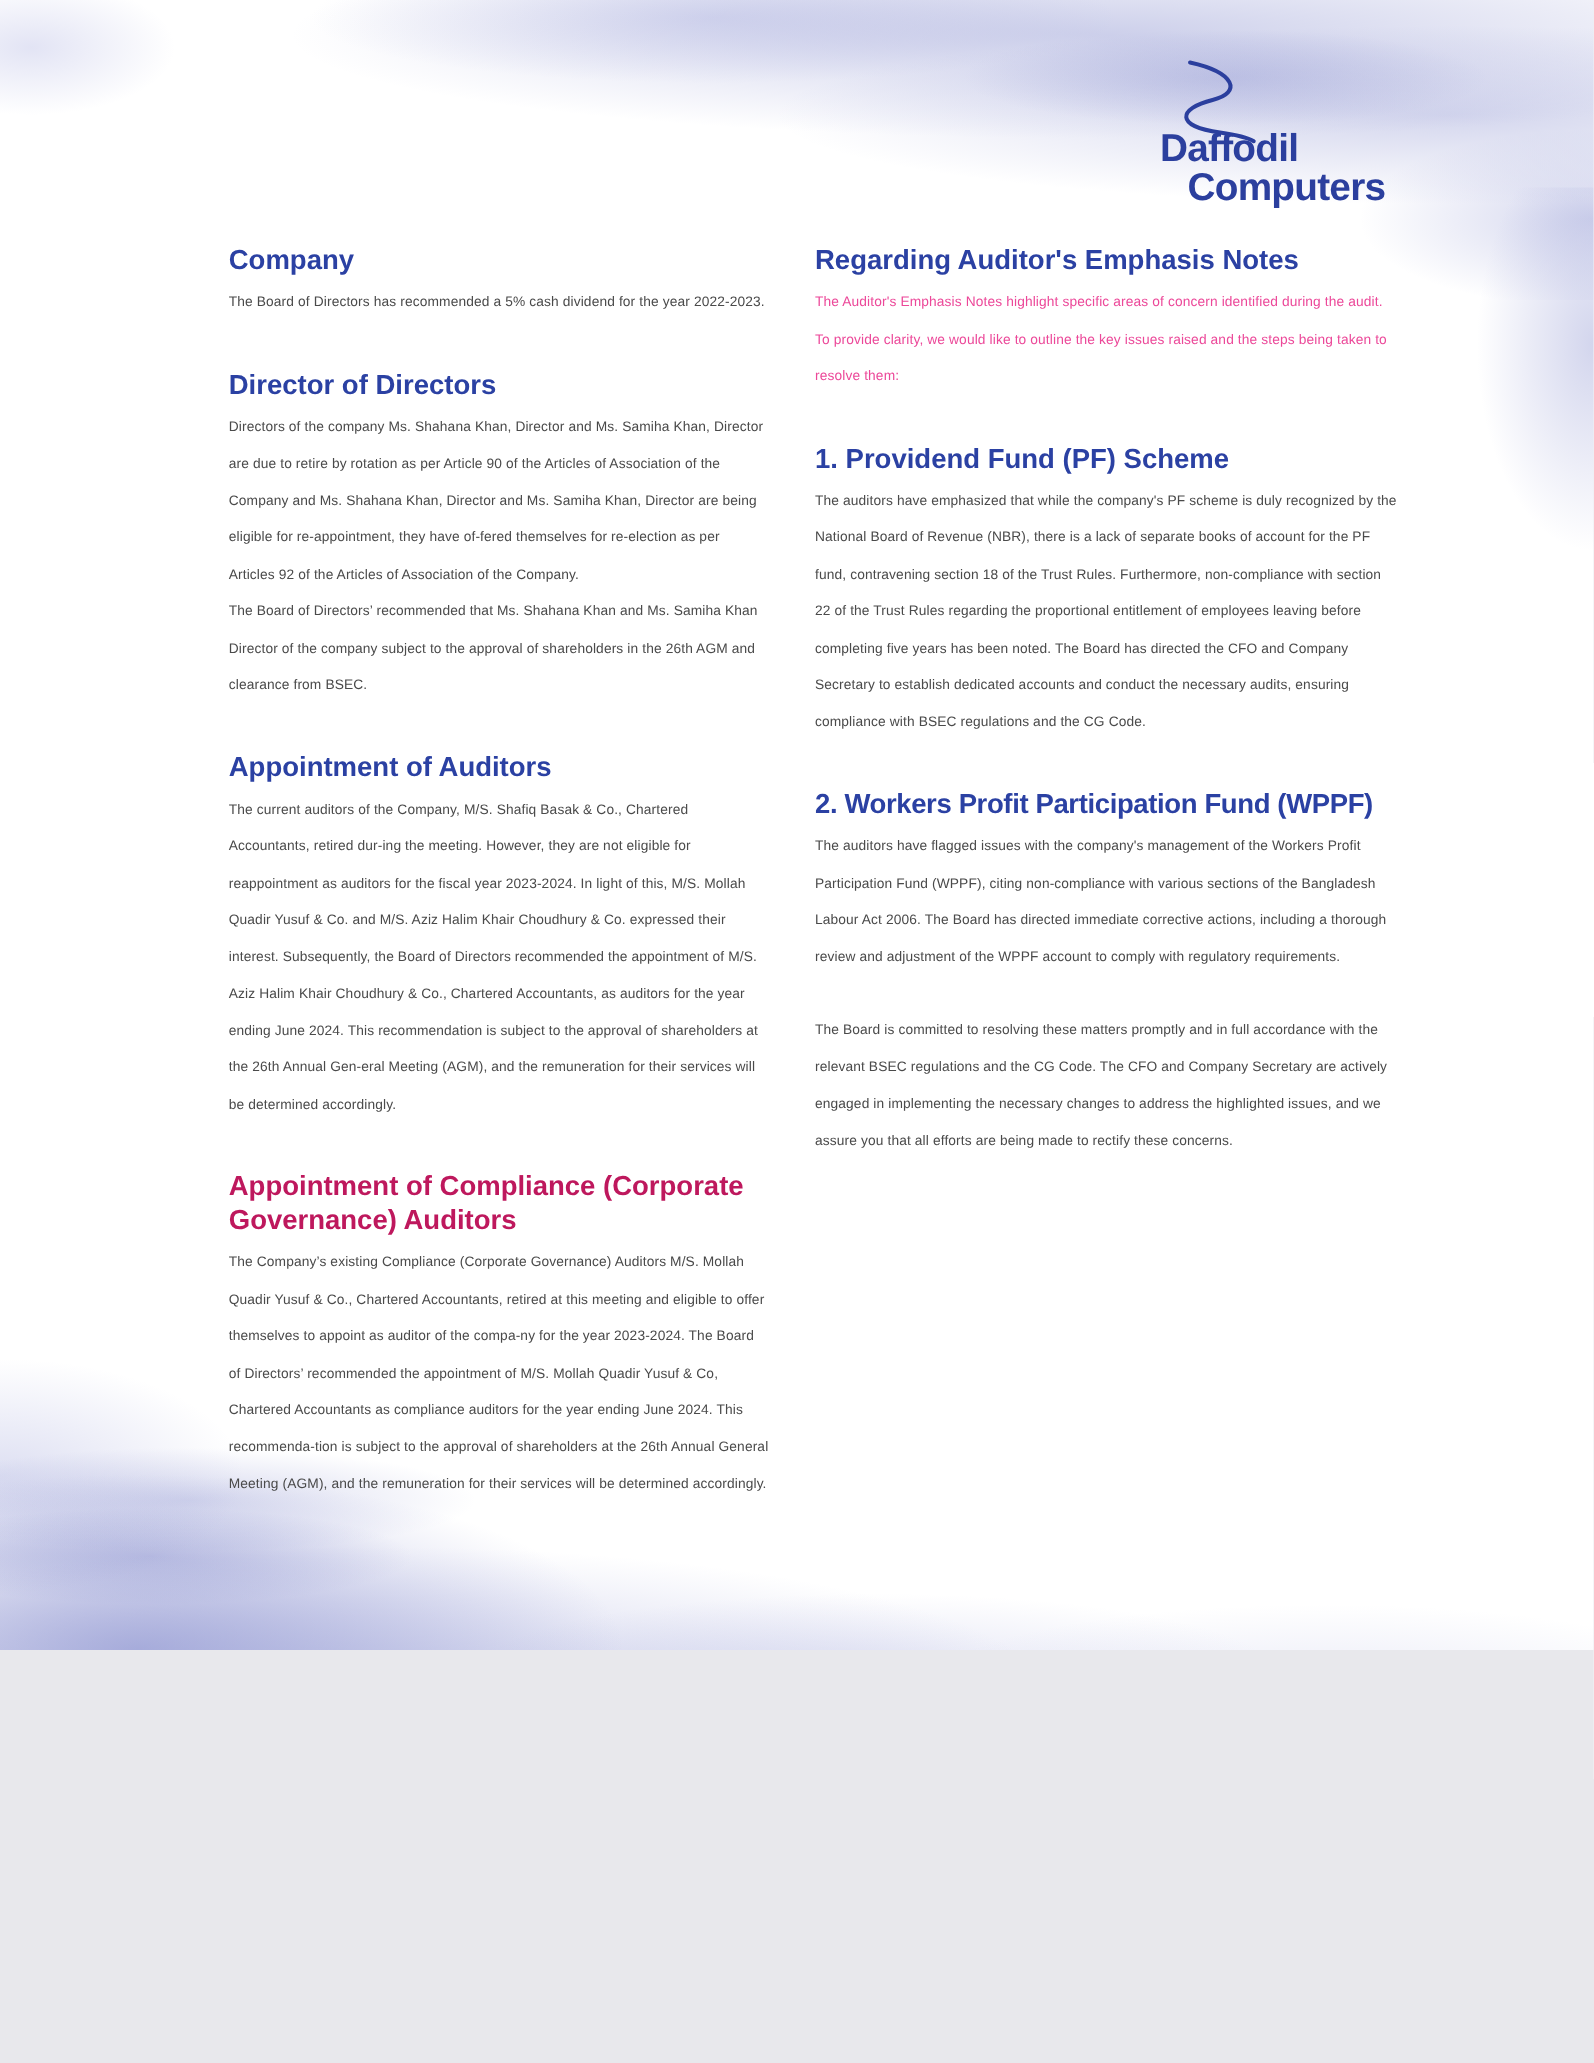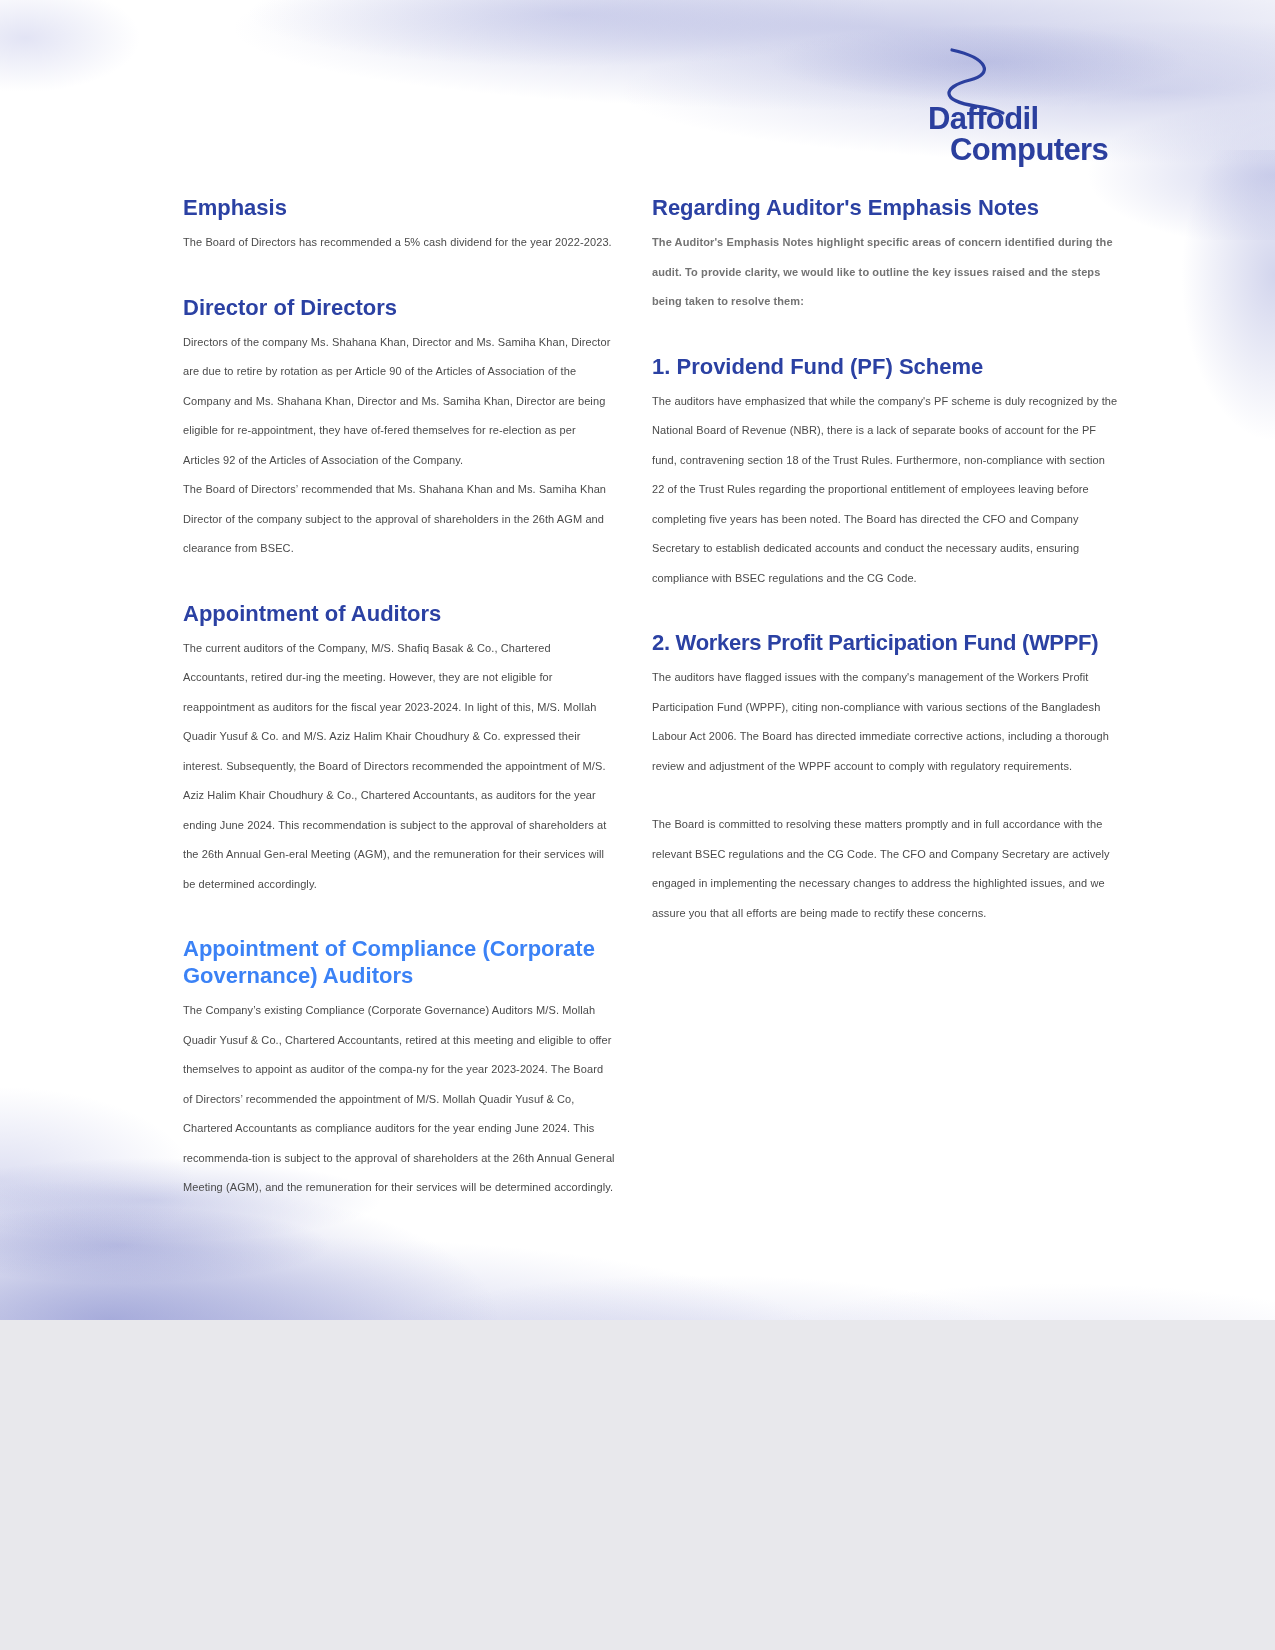--- a/index.html
+++ b/index.html
@@ -85,42 +85,42 @@
   <svg class="squiggle" viewBox="0 0 70 72" xmlns="http://www.w3.org/2000/svg">
     <path d="M12,4 C48,12 54,28 30,34 C2,41 0,55 36,60 C50,62 58,64 63,67" fill="none" stroke="#2b3f9e" stroke-width="3.2" stroke-linecap="round"></path>
   </svg>
   <div class="logo" style="color:#2b3f9e;">
     <span class="logo-line">Daffodil</span>
     <span class="logo-line logo-line2">Computers</span>
   </div>
 
   <div class="col col-left">
     <div class="section">
-      <h2 class="section-heading" style="color:#2b41a3;">Emphasis</h2>
+      <h2 class="section-heading" style="color:#2b41a3;">Company</h2>
       <p class="body-p" style="color:#4a4a4a;">The Board of Directors has recommended a 5% cash dividend for the year 2022-2023.</p>
     </div>
     <div class="section">
       <h2 class="section-heading" style="color:#2b41a3;">Director of Directors</h2>
       <p class="body-p" style="color:#4a4a4a;">Directors of the company Ms. Shahana Khan, Director and Ms. Samiha Khan, Director are due to retire by rotation as per Article 90 of the Articles of Association of the Company and Ms. Shahana Khan, Director and Ms. Samiha Khan, Director are being eligible for re-appointment, they have of-fered themselves for re-election as per Articles 92 of the Articles of Association of the Company.</p>
       <p class="body-p" style="color:#4a4a4a;">The Board of Directors’ recommended that Ms. Shahana Khan and Ms. Samiha Khan Director of the company subject to the approval of shareholders in the 26th AGM and clearance from BSEC.</p>
     </div>
     <div class="section">
       <h2 class="section-heading" style="color:#2b41a3;">Appointment of Auditors</h2>
       <p class="body-p" style="color:#4a4a4a;">The current auditors of the Company, M/S. Shafiq Basak &amp; Co., Chartered Accountants, retired dur-ing the meeting. However, they are not eligible for reappointment as auditors for the fiscal year 2023-2024. In light of this, M/S. Mollah Quadir Yusuf &amp; Co. and M/S. Aziz Halim Khair Choudhury &amp; Co. expressed their interest. Subsequently, the Board of Directors recommended the appointment of M/S. Aziz Halim Khair Choudhury &amp; Co., Chartered Accountants, as auditors for the year ending June 2024. This recommendation is subject to the approval of shareholders at the 26th Annual Gen-eral Meeting (AGM), and the remuneration for their services will be determined accordingly.</p>
     </div>
     <div class="section">
-      <h2 class="section-heading" style="color:#3b82f6;">Appointment of Compliance (Corporate Governance) Auditors</h2>
+      <h2 class="section-heading" style="color:#be185d;">Appointment of Compliance (Corporate Governance) Auditors</h2>
       <p class="body-p" style="color:#4a4a4a;">The Company’s existing Compliance (Corporate Governance) Auditors M/S. Mollah Quadir Yusuf &amp; Co., Chartered Accountants, retired at this meeting and eligible to offer themselves to appoint as auditor of the compa-ny for the year 2023-2024. The Board of Directors’ recommended the appointment of M/S. Mollah Quadir Yusuf &amp; Co, Chartered Accountants as compliance auditors for the year ending June 2024. This recommenda-tion is subject to the approval of shareholders at the 26th Annual General Meeting (AGM), and the remuneration for their services will be determined accordingly.</p>
     </div>
   </div>
 
   <div class="col col-right">
     <div class="section">
       <h2 class="section-heading" style="color:#2b41a3;">Regarding Auditor's Emphasis Notes</h2>
-      <p class="body-p" style="color:#737373;font-weight:bold;">The Auditor's Emphasis Notes highlight specific areas of concern identified during the audit. To provide clarity, we would like to outline the key issues raised and the steps being taken to resolve them:</p>
+      <p class="body-p" style="color:#ec4899;">The Auditor's Emphasis Notes highlight specific areas of concern identified during the audit. To provide clarity, we would like to outline the key issues raised and the steps being taken to resolve them:</p>
     </div>
     <div class="section">
       <h2 class="section-heading" style="color:#2b41a3;">1. Providend Fund (PF) Scheme</h2>
       <p class="body-p" style="color:#4a4a4a;">The auditors have emphasized that while the company's PF scheme is duly recognized by the National Board of Revenue (NBR), there is a lack of separate books of account for the PF fund, contravening section 18 of the Trust Rules. Furthermore, non-compliance with section 22 of the Trust Rules regarding the proportional entitlement of employees leaving before completing five years has been noted. The Board has directed the CFO and Company Secretary to establish dedicated accounts and conduct the necessary audits, ensuring compliance with BSEC regulations and the CG Code.</p>
     </div>
     <div class="section">
       <h2 class="section-heading nowrap" style="color:#2b41a3;">2. Workers Profit Participation Fund (WPPF)</h2>
       <p class="body-p" style="color:#4a4a4a;">The auditors have flagged issues with the company's management of the Workers Profit Participation Fund (WPPF), citing non-compliance with various sections of the Bangladesh Labour Act 2006. The Board has directed immediate corrective actions, including a thorough review and adjustment of the WPPF account to comply with regulatory requirements.</p>
       <p class="body-p spaced" style="color:#4a4a4a;">The Board is committed to resolving these matters promptly and in full accordance with the relevant BSEC regulations and the CG Code. The CFO and Company Secretary are actively engaged in implementing the necessary changes to address the highlighted issues, and we assure you that all efforts are being made to rectify these concerns.</p>
     </div>

